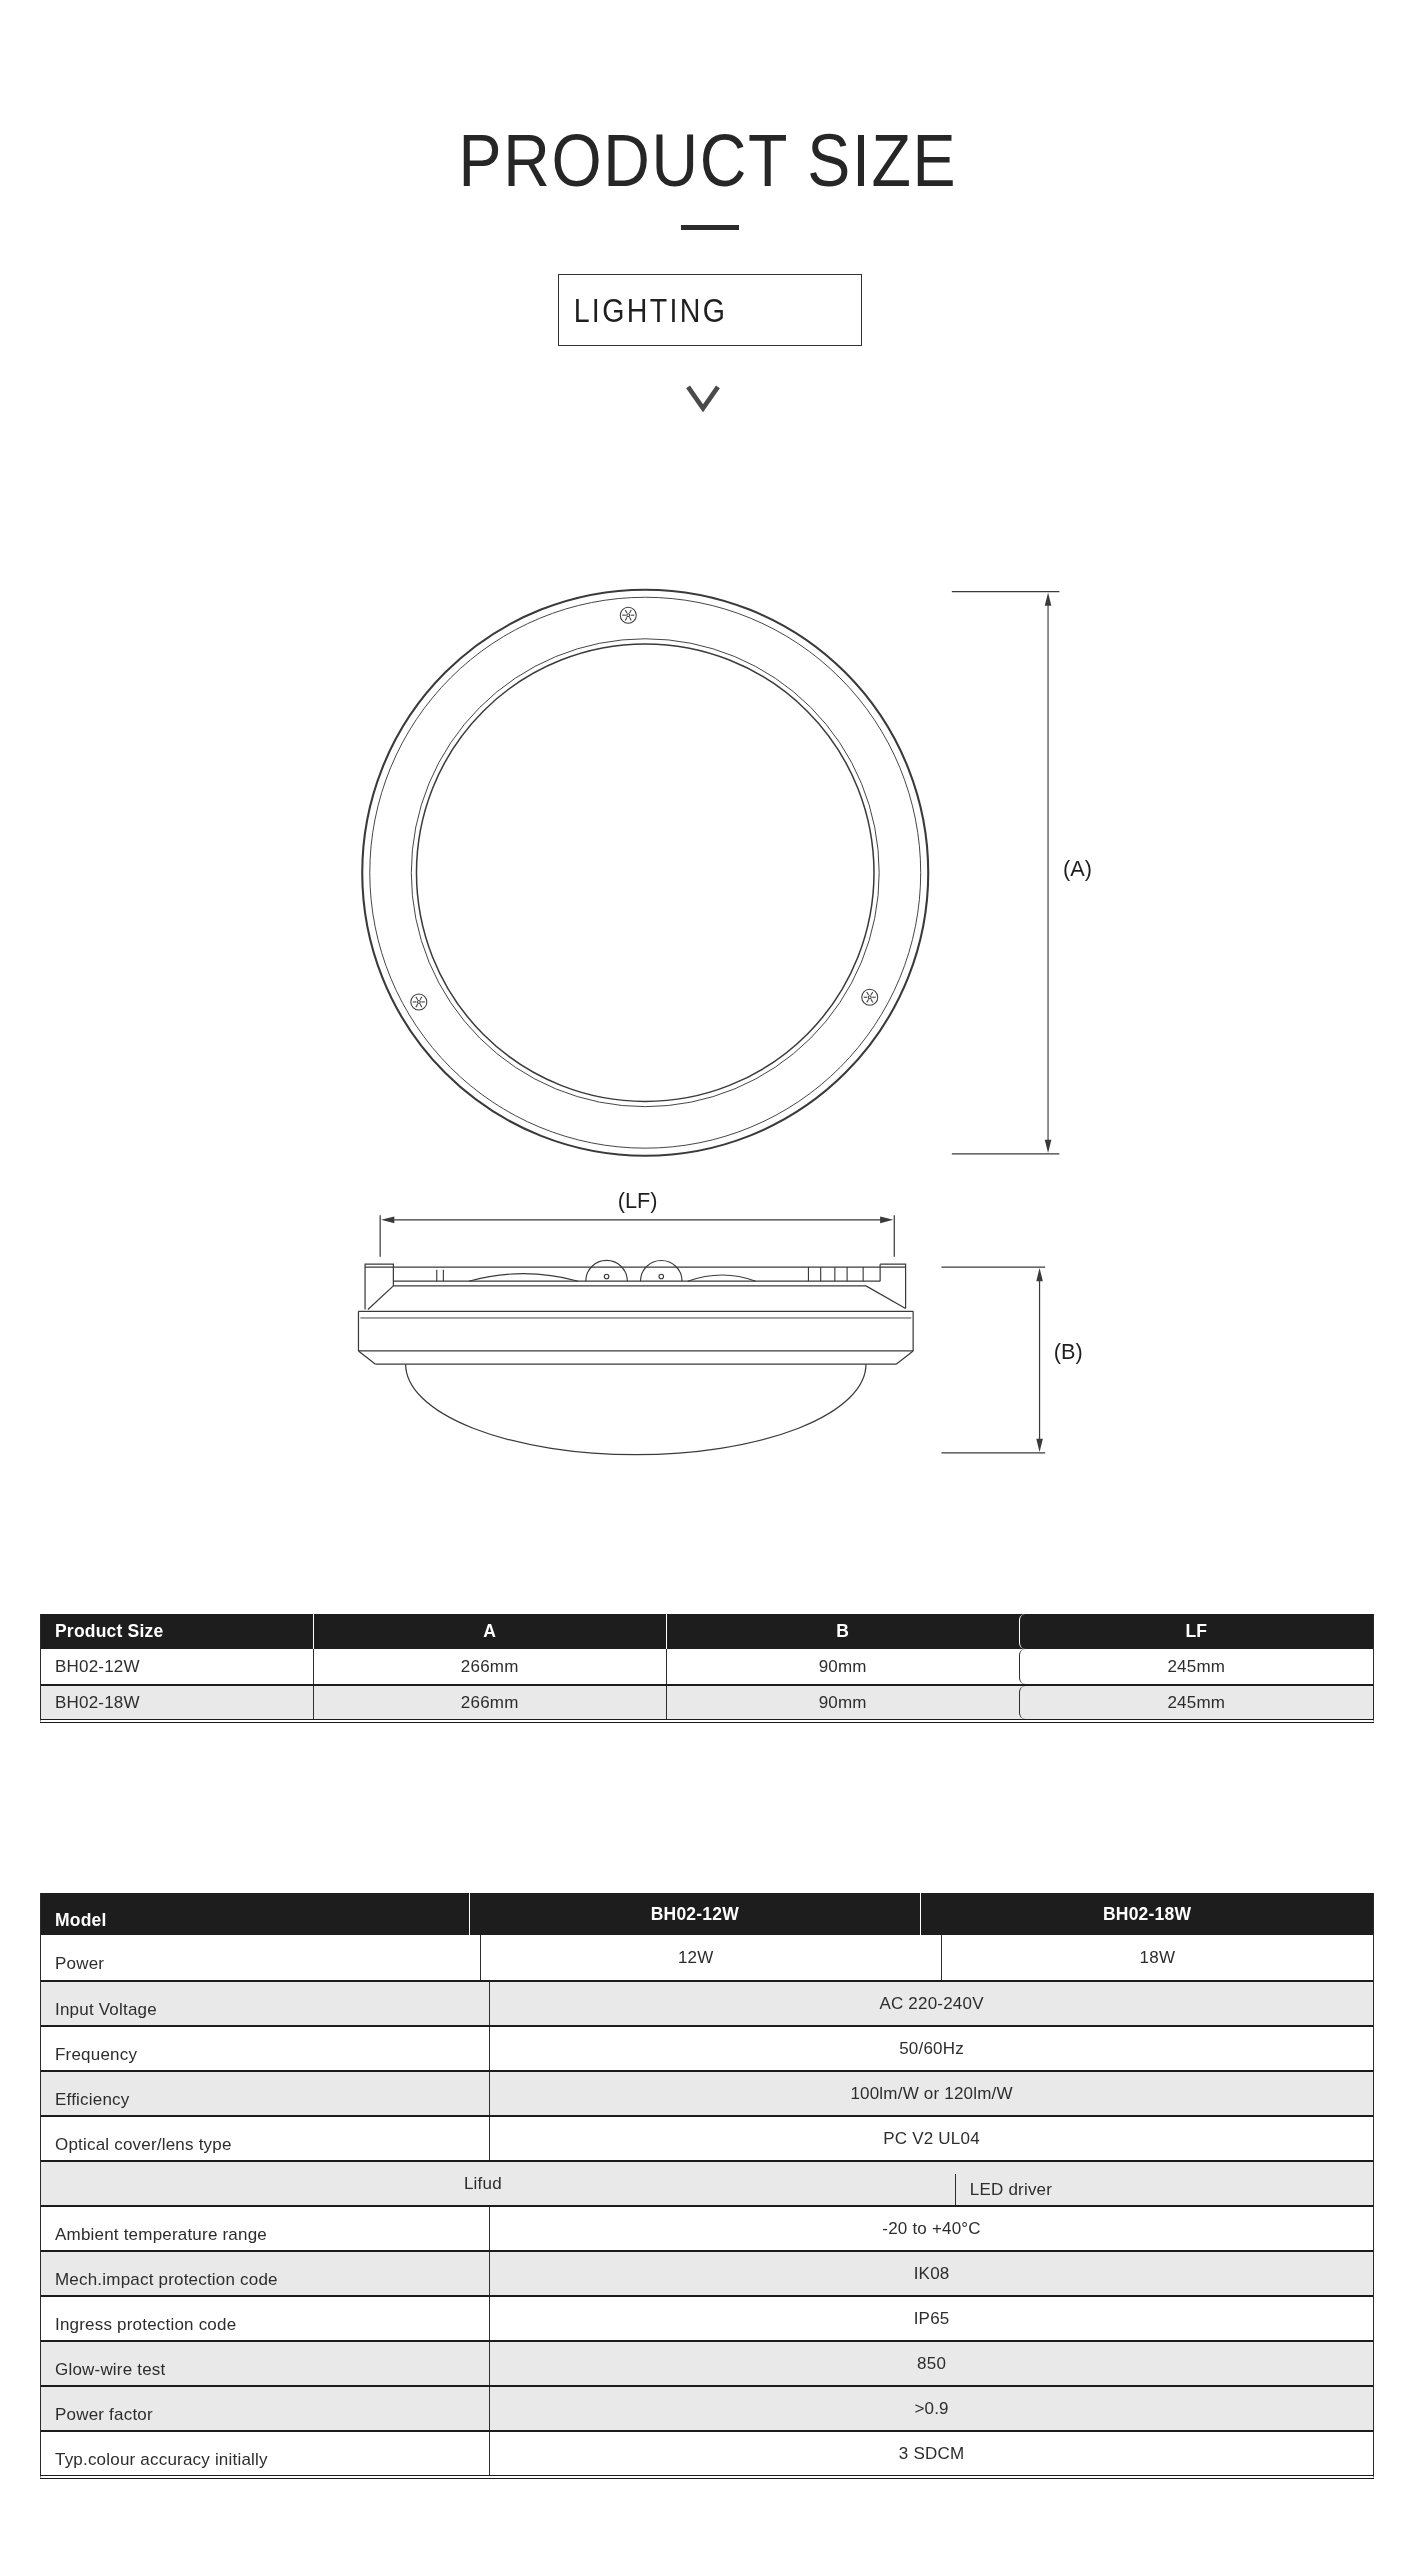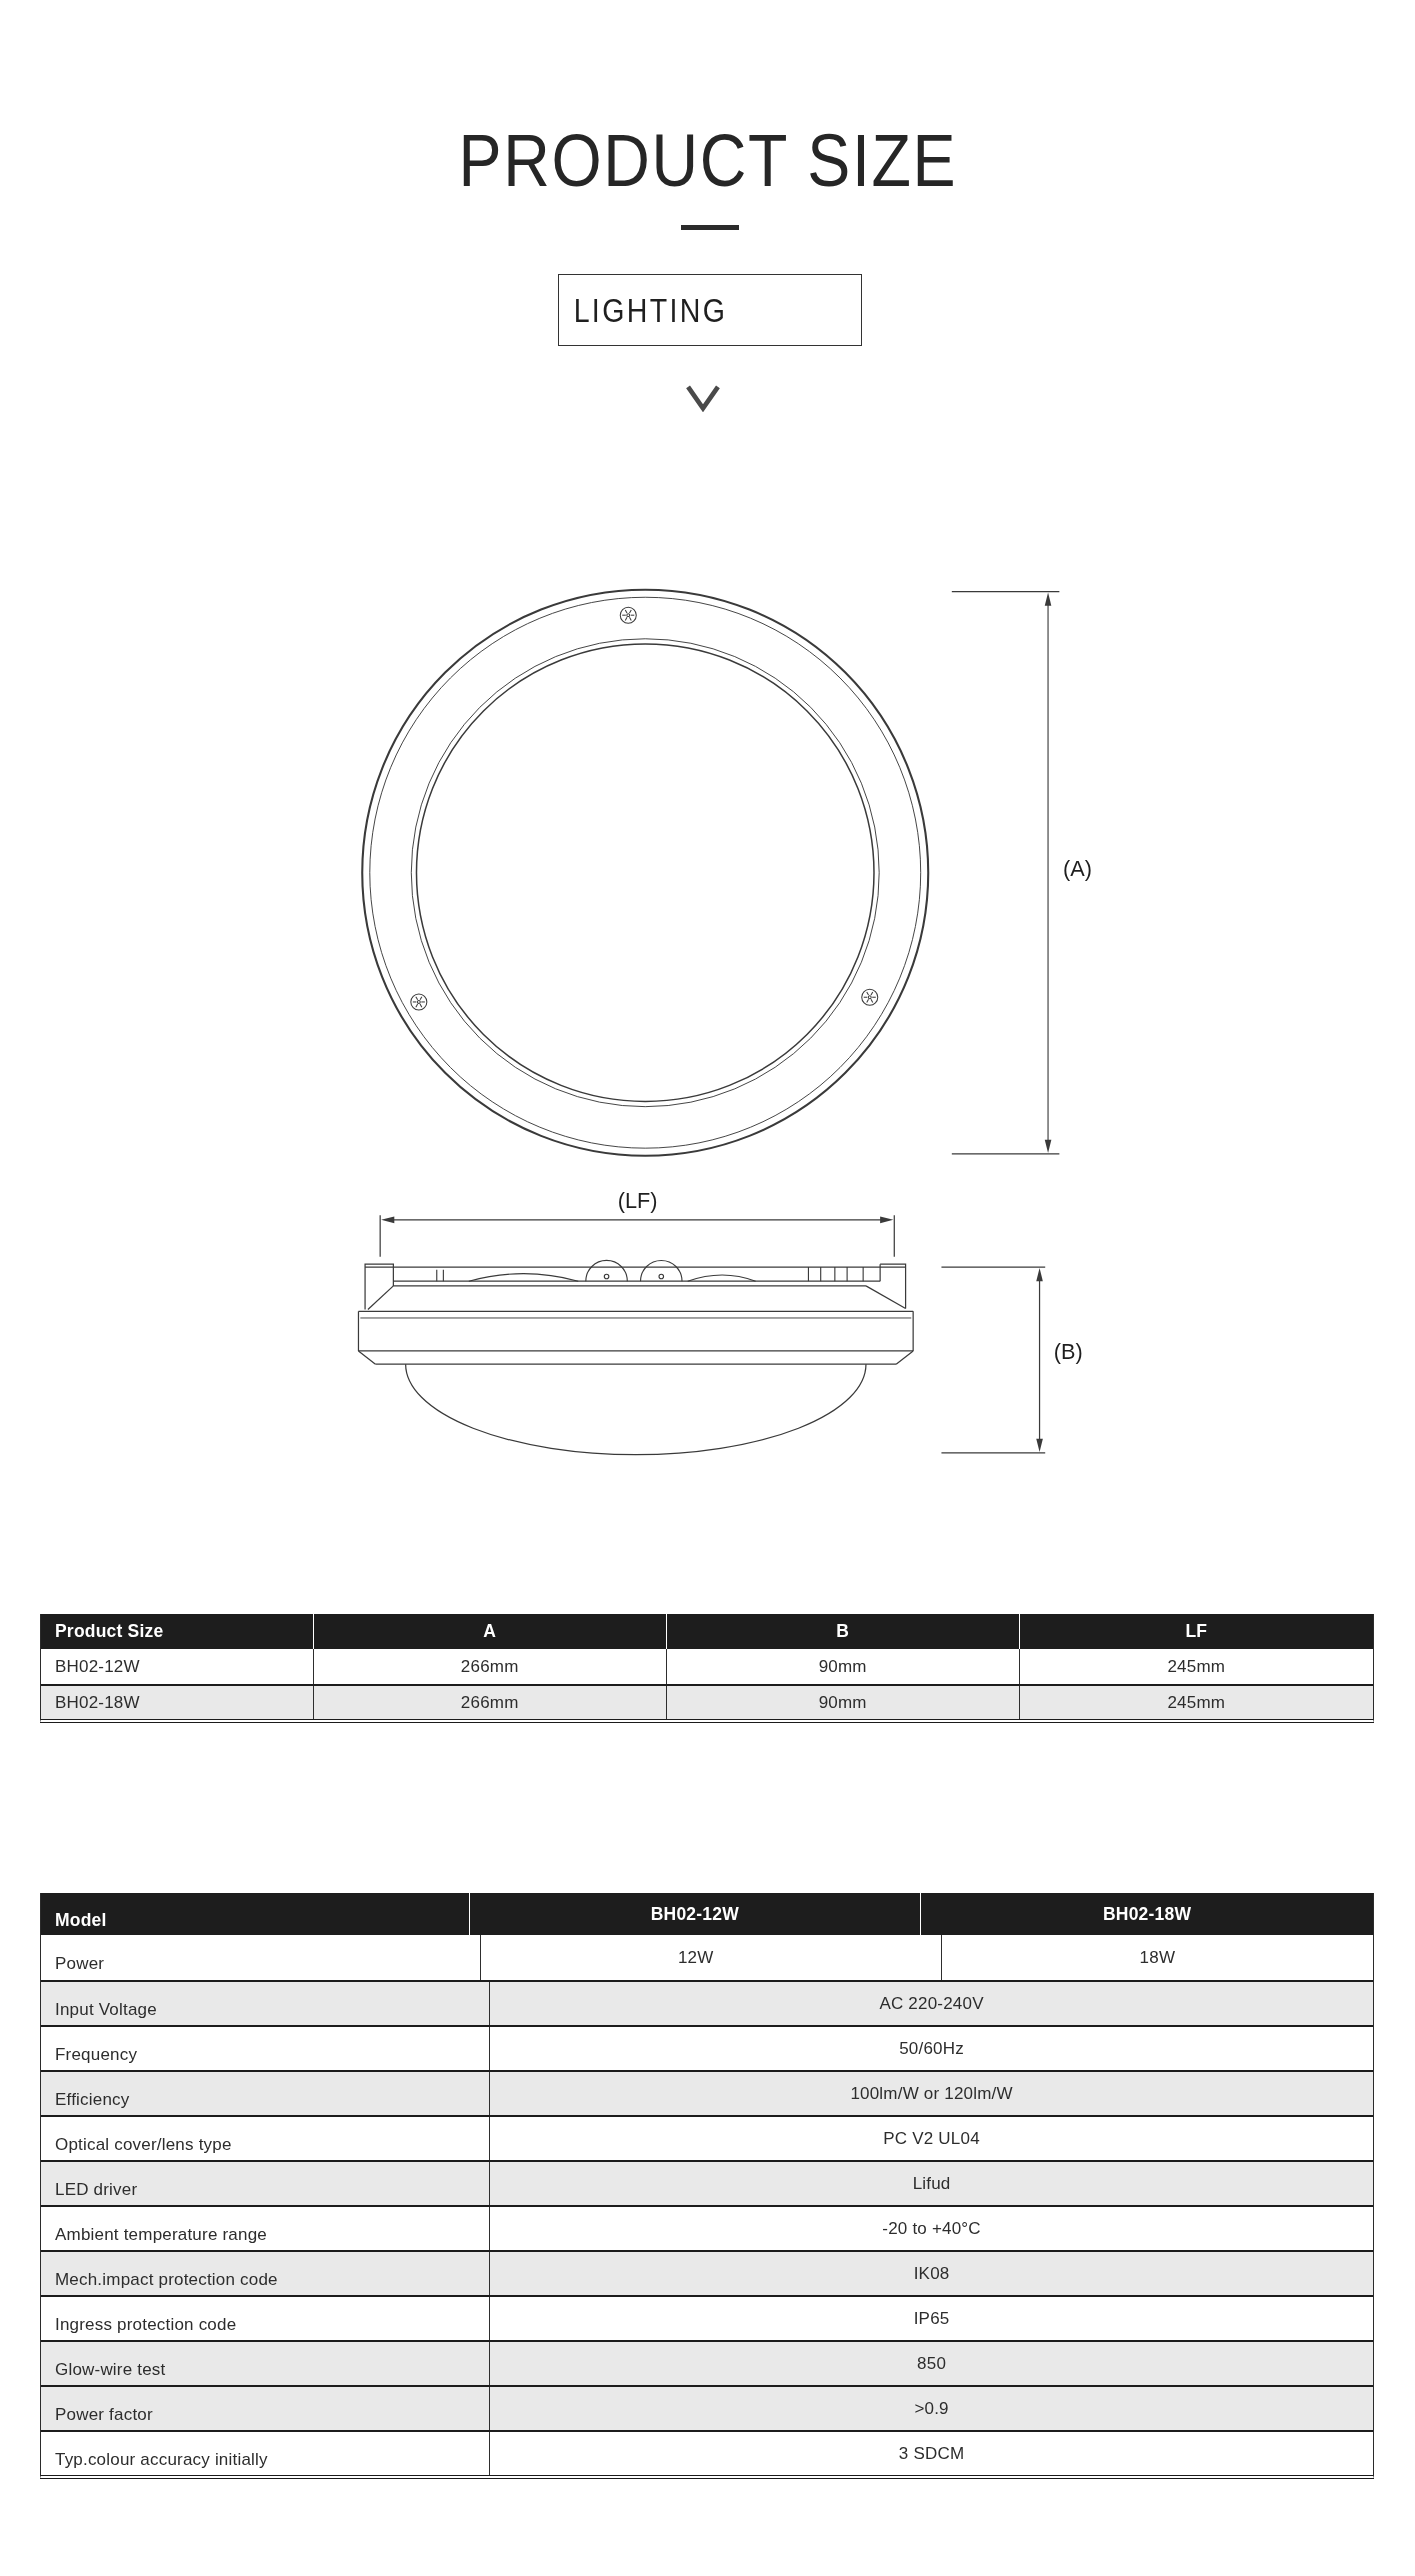--- a/index.html
+++ b/index.html
@@ -36,21 +36,21 @@
   .t-head .cell{color:#ffffff;font-size:17.5px;}
   .lab{justify-content:flex-start;padding-left:14px;}
 
   
   .size-table{top:1614px;}
   .size-table .t-head{height:35px;}
   .size-table .t-row{height:35px;}
   .size-table .t-row + .t-row{border-top:2.8px double #1c1c1c;}
   .size-table .t-head .cell + .cell{border-left:1.9px solid #ffffff;}
   .size-table .t-row .cell + .cell{border-left:1.4px solid #2e2e2e;}
-  .c0{width:20.4%;}.c1{width:26.5%;}.c2{width:26.5%;}.c3{width:26.6%;}
+  .c0{width:20.4%;}.c1{width:26.5%;}.c2{width:26.5%;}.c3{width:26.6%;border-radius:6px;}
 
   
   .spec-table{top:1893px;}
   .spec-table .t-head{height:42px;}
   .spec-table .t-row{height:45px;gap:30px;}
   .spec-table .t-row + .t-row{border-top:2.8px double #1c1c1c;justify-content:center;}
   .spec-table .t-head .cell + .cell{border-left:1.9px solid #ffffff;}
   .spec-table .t-row .cell + .cell{border-left:1.4px solid #2e2e2e;}
   .s0{width:32.1%;margin-top:12px;}.s1{width:33.9%;}.s2{width:34%;}.sv{width:67.9%;}
 </style>
@@ -205,22 +205,22 @@
     </div>
     <div class="t-row alt">
       <div class="cell s0 lab">Efficiency</div>
       <div class="cell sv">100lm/W or 120lm/W</div>
     </div>
     <div class="t-row">
       <div class="cell s0 lab">Optical cover/lens type</div>
       <div class="cell sv">PC V2 UL04</div>
     </div>
     <div class="t-row alt">
+      <div class="cell sv">Lifud</div>
       <div class="cell s0 lab">LED driver</div>
-      <div class="cell sv">Lifud</div>
     </div>
     <div class="t-row">
       <div class="cell s0 lab">Ambient temperature range</div>
       <div class="cell sv">-20 to +40°C</div>
     </div>
     <div class="t-row alt">
       <div class="cell s0 lab">Mech.impact protection code</div>
       <div class="cell sv">IK08</div>
     </div>
     <div class="t-row">

